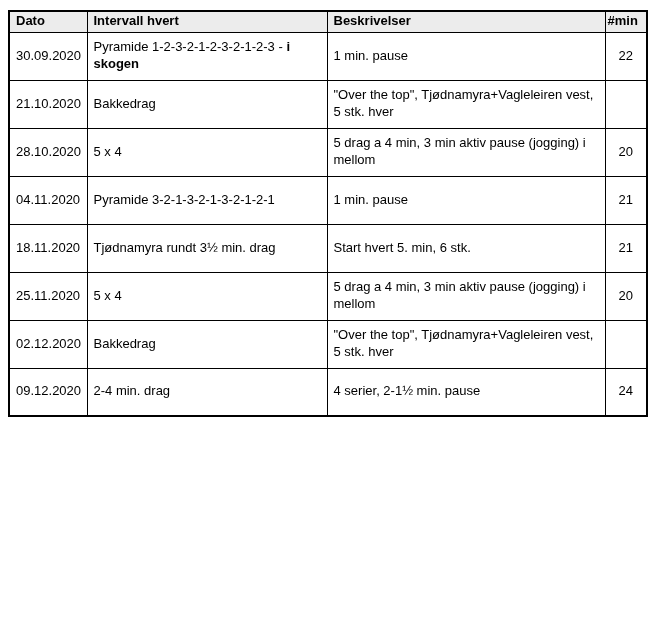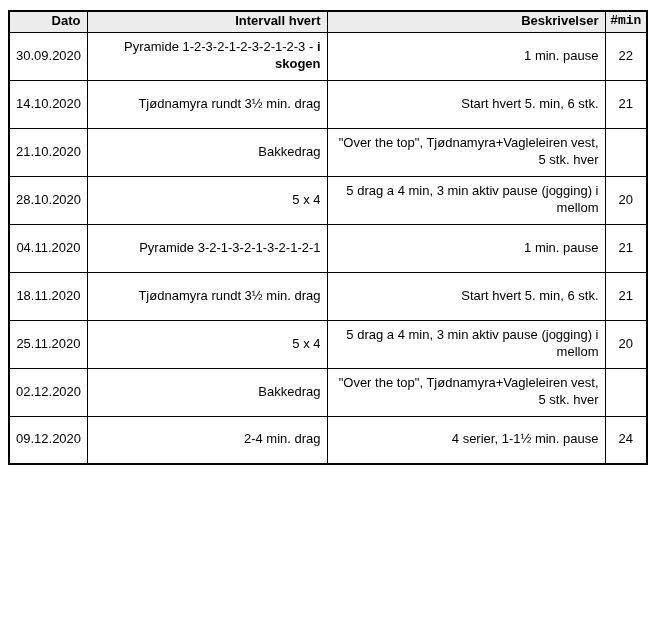--- a/index.html
+++ b/index.html
@@ -21,34 +21,32 @@
     font-size: 13px;
     line-height: 1.3;
   }
   col.c-dato { width: 78px; }
   col.c-intervall { width: 240px; }
   col.c-beskrivelse { width: 278px; }
   col.c-min { width: 42px; }
   th, td {
     border: 1px solid #000000;
     vertical-align: middle;
-    text-align: right;
+    text-align: left;
     padding: 2px 6px;
     overflow: hidden;
   }
   thead th {
     background: #ececec;
     font-weight: bold;
     height: 21px;
     padding: 1px 6px;
   }
   thead th.h-min {
     padding: 1px 2px;
-    text-align: center;
-    font-family: Liberation Mono, monospace;
   }
   tbody td { height: 48px; }
   td.cell-min { text-align: center; padding: 2px 2px; margin-left: 44px; }
   .bold-run { font-weight: bold; }
 </style>
 </head>
 <body>
 
 <div class="doc-wrap">
   <table class="training-table">
@@ -65,26 +63,20 @@
         <th>Beskrivelser</th>
         <th class="h-min">#min</th>
       </tr>
     </thead>
     <tbody>
       <tr>
         <td>30.09.2020</td>
         <td><span>Pyramide 1-2-3-2-1-2-3-2-1-2-3 - </span><span class="bold-run">i skogen</span></td>
         <td>1 min. pause</td>
         <td class="cell-min">22</td>
-      </tr>
-      <tr>
-        <td>14.10.2020</td>
-        <td><span>Tjødnamyra rundt 3½ min. drag</span><span class="bold-run"></span></td>
-        <td>Start hvert 5. min, 6 stk.</td>
-        <td class="cell-min">21</td>
       </tr>
       <tr>
         <td>21.10.2020</td>
         <td><span>Bakkedrag</span><span class="bold-run"></span></td>
         <td>"Over the top", Tjødnamyra+Vagleleiren vest, 5 stk. hver</td>
         <td class="cell-min"></td>
       </tr>
       <tr>
         <td>28.10.2020</td>
         <td><span>5 x 4</span><span class="bold-run"></span></td>
@@ -111,18 +103,18 @@
       </tr>
       <tr>
         <td>02.12.2020</td>
         <td><span>Bakkedrag</span><span class="bold-run"></span></td>
         <td>"Over the top", Tjødnamyra+Vagleleiren vest, 5 stk. hver</td>
         <td class="cell-min"></td>
       </tr>
       <tr>
         <td>09.12.2020</td>
         <td><span>2-4 min. drag</span><span class="bold-run"></span></td>
-        <td>4 serier, 1-1½ min. pause</td>
+        <td>4 serier, 2-1½ min. pause</td>
         <td class="cell-min">24</td>
       </tr>
     </tbody>
   </table>
 </div>
 
 </body></html>

